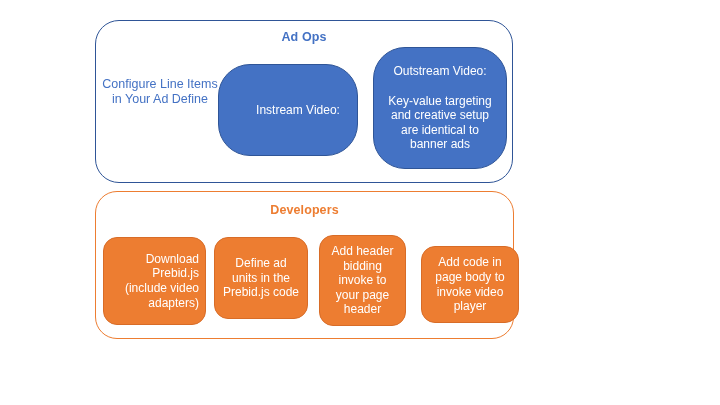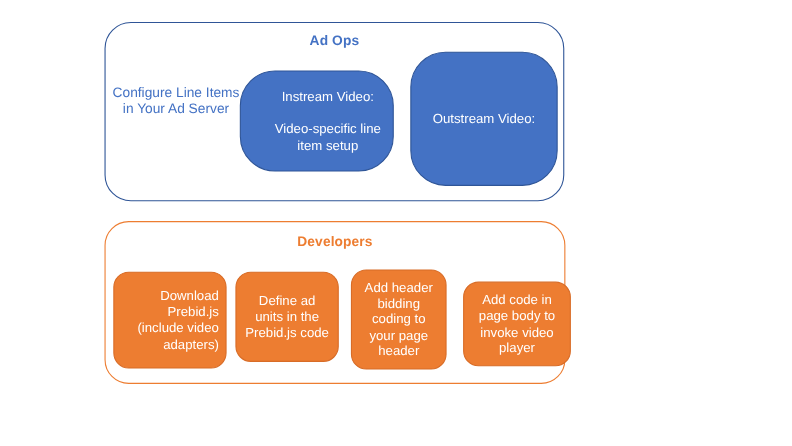--- a/index.html
+++ b/index.html
@@ -8,21 +8,21 @@
     font-family: "Liberation Sans", sans-serif;
   }
   .canvas { position: absolute; left: 0; top: 0; width: 720px; height: 405px; }
 
   .group { position: absolute; background: #ffffff; box-sizing: border-box; }
   .group.blue-group {
     left: 95px; top: 20px; width: 418px; height: 163px;
     border: 1.6px solid #2f5597; border-radius: 24px;
   }
   .group.orange-group {
-    left: 95px; top: 201px; width: 419px; height: 148px;
+    left: 95px; top: 191px; width: 419px; height: 148px;
     border: 1.6px solid #ed7d31; border-radius: 22px;
   }
 
   .group-title {
     position: absolute; left: 0; width: 100%; text-align: center;
     font-size: 12.5px; font-weight: bold; letter-spacing: 0.1px;
   }
   .blue-group .group-title { top: 9px; color: #4472c4; }
   .orange-group .group-title { top: 11px; color: #ed7d31; }
 
@@ -54,37 +54,37 @@
   .box.step-4 { left: 325px; top: 54px; width: 98px;  height: 77px; }
 </style>
 </head>
 <body>
 
 <div class="canvas">
 
   <div class="group blue-group">
     <div class="group-title">Ad Ops</div>
 
-    <div class="note">Configure Line Items in Your Ad Server</div>
+    <div class="note">Configure Line Items in Your Ad Define</div>
 
     <div class="box blue-box instream">
       <div class="box-heading">Instream Video:</div>
-      <div class="box-body">Video-specific line item setup</div>
     </div>
 
     <div class="box blue-box outstream">
       <div class="box-heading">Outstream Video:</div>
+      <div class="box-body">Key-value targeting and creative setup are identical to banner ads</div>
     </div>
   </div>
 
   <div class="group orange-group">
     <div class="group-title">Developers</div>
 
     <div class="box orange-box step-1">Download Prebid.js (include video adapters)</div>
 
     <div class="box orange-box step-2">Define ad units in the Prebid.js code</div>
 
-    <div class="box orange-box step-3">Add header bidding coding to your page header</div>
+    <div class="box orange-box step-3">Add header bidding invoke to your page header</div>
 
     <div class="box orange-box step-4">Add code in page body to invoke video player</div>
   </div>
 
 </div>
 
 </body></html>

